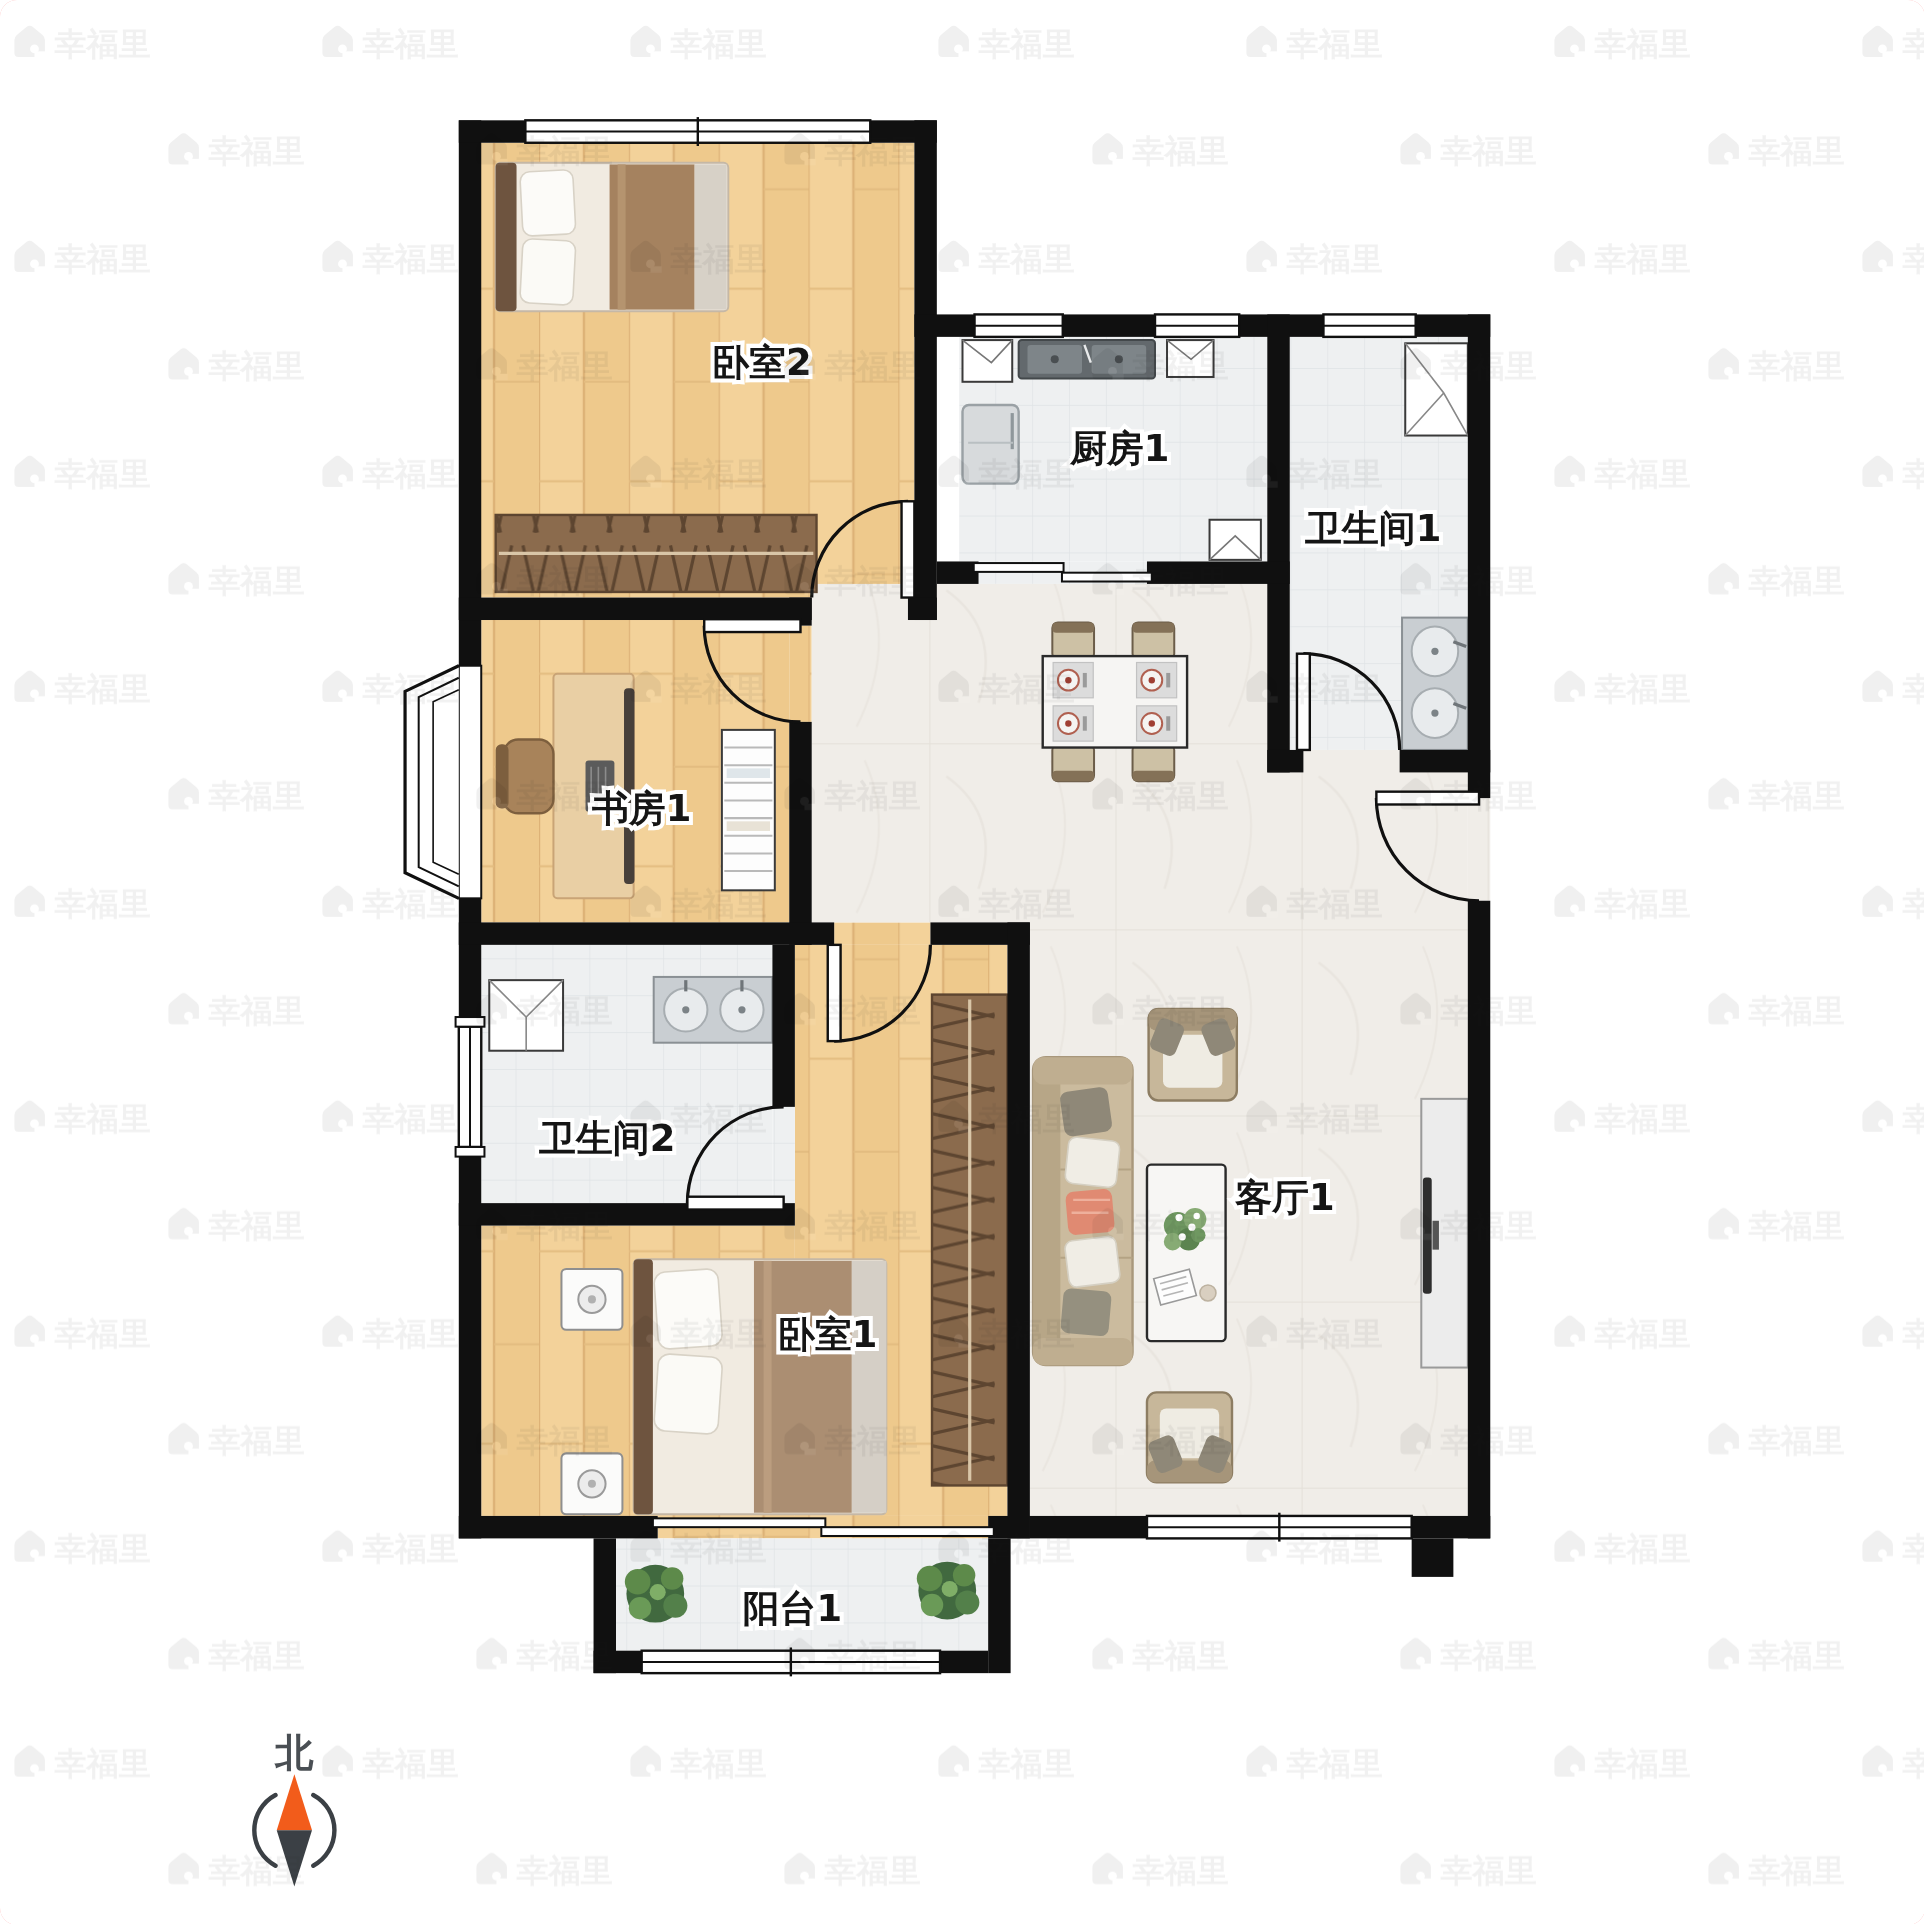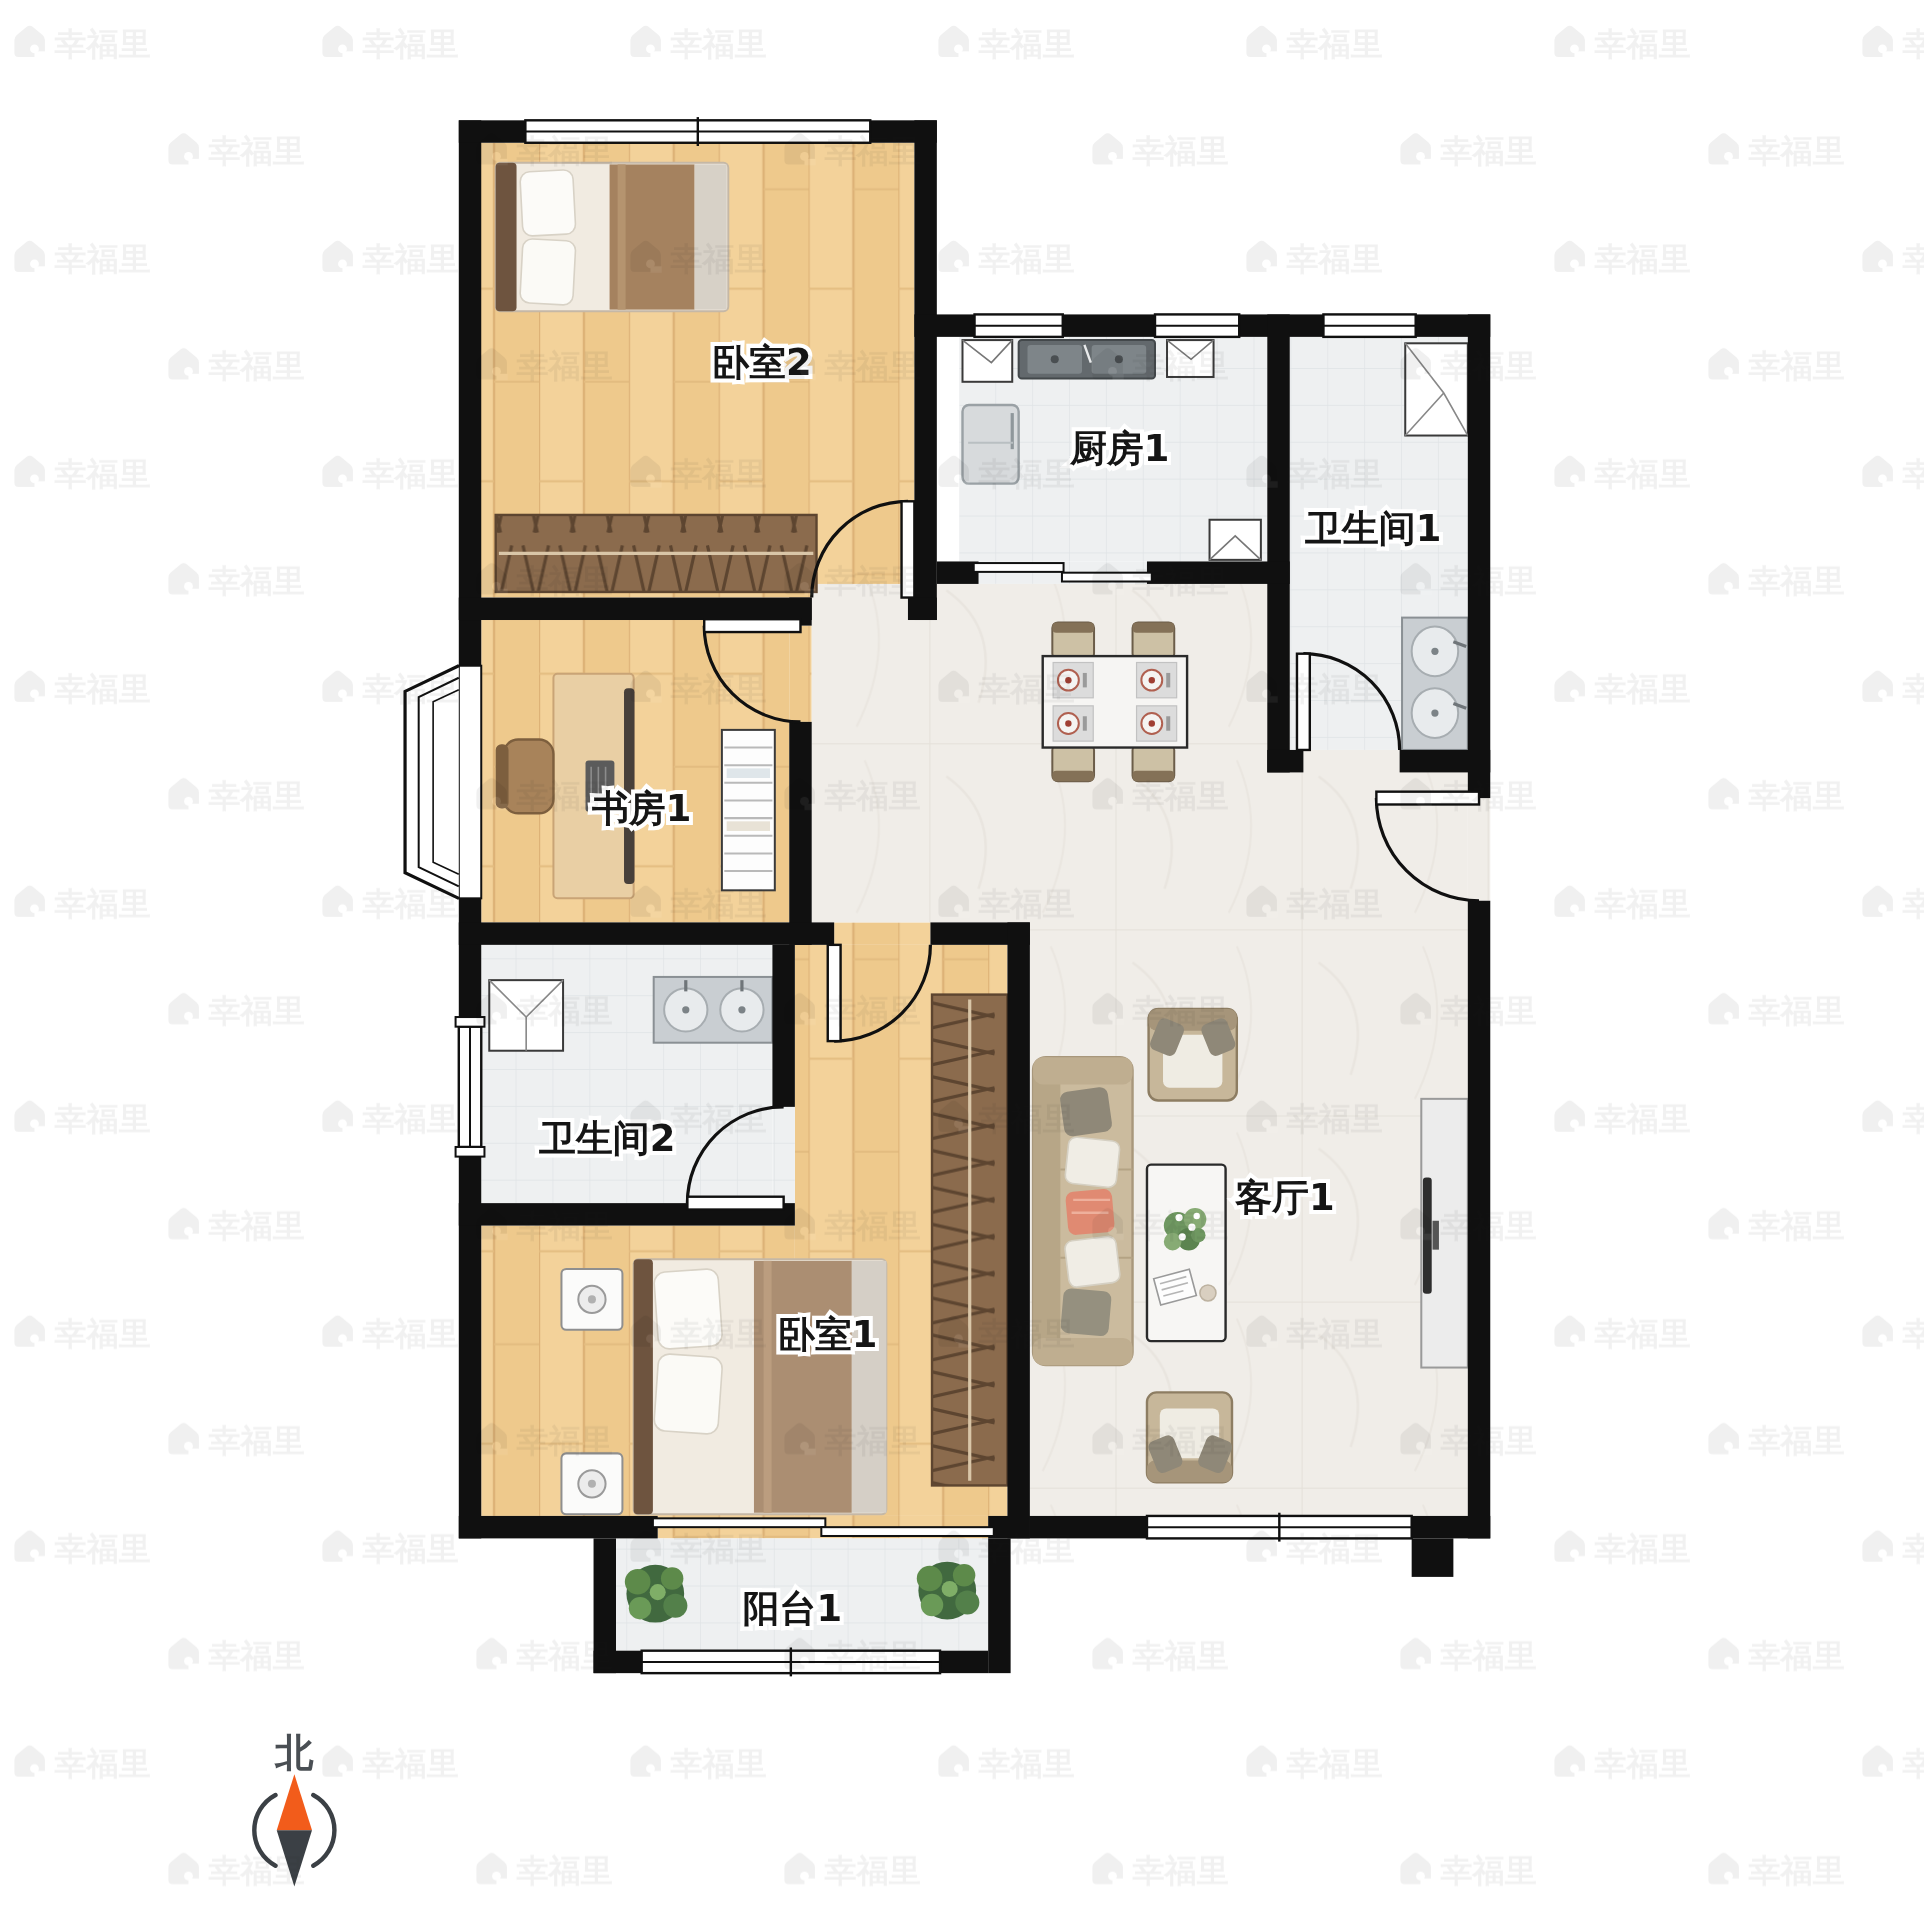--- a/index.html
+++ b/index.html
@@ -1,17 +1,17 @@
 <!DOCTYPE html>
 <html style="font-size:13px"><head>
 <meta charset="utf-8">
 <style>
   html,body{margin:0;padding:0;background:#ffffff;}
   #stage{position:relative;width:1925px;height:1925px;background:#fca5a5;overflow:hidden;
-         font-family:"DejaVu Sans","Liberation Sans",sans-serif;}
+         font-family:"DejaVu Sans","Liberation Sans",sans-serif;border-radius:17px;}
   svg{display:block;}
   .room-label{font-family:"DejaVu Sans","Liberation Sans",sans-serif;font-weight:700;font-size:46px;
               fill:#151515;stroke:#ffffff;stroke-width:10px;paint-order:stroke;text-anchor:middle;}
   .north-label{font-family:"DejaVu Sans","Liberation Sans",sans-serif;font-weight:700;font-size:48px;
               fill:#4a4f54;stroke:#ffffff;stroke-width:6px;paint-order:stroke;text-anchor:middle;}
   .wm-text{font-family:"DejaVu Sans","Liberation Sans",sans-serif;font-weight:600;font-size:40px;fill:#1a1a1a;}
 </style>
 </head>
 <body>
 

